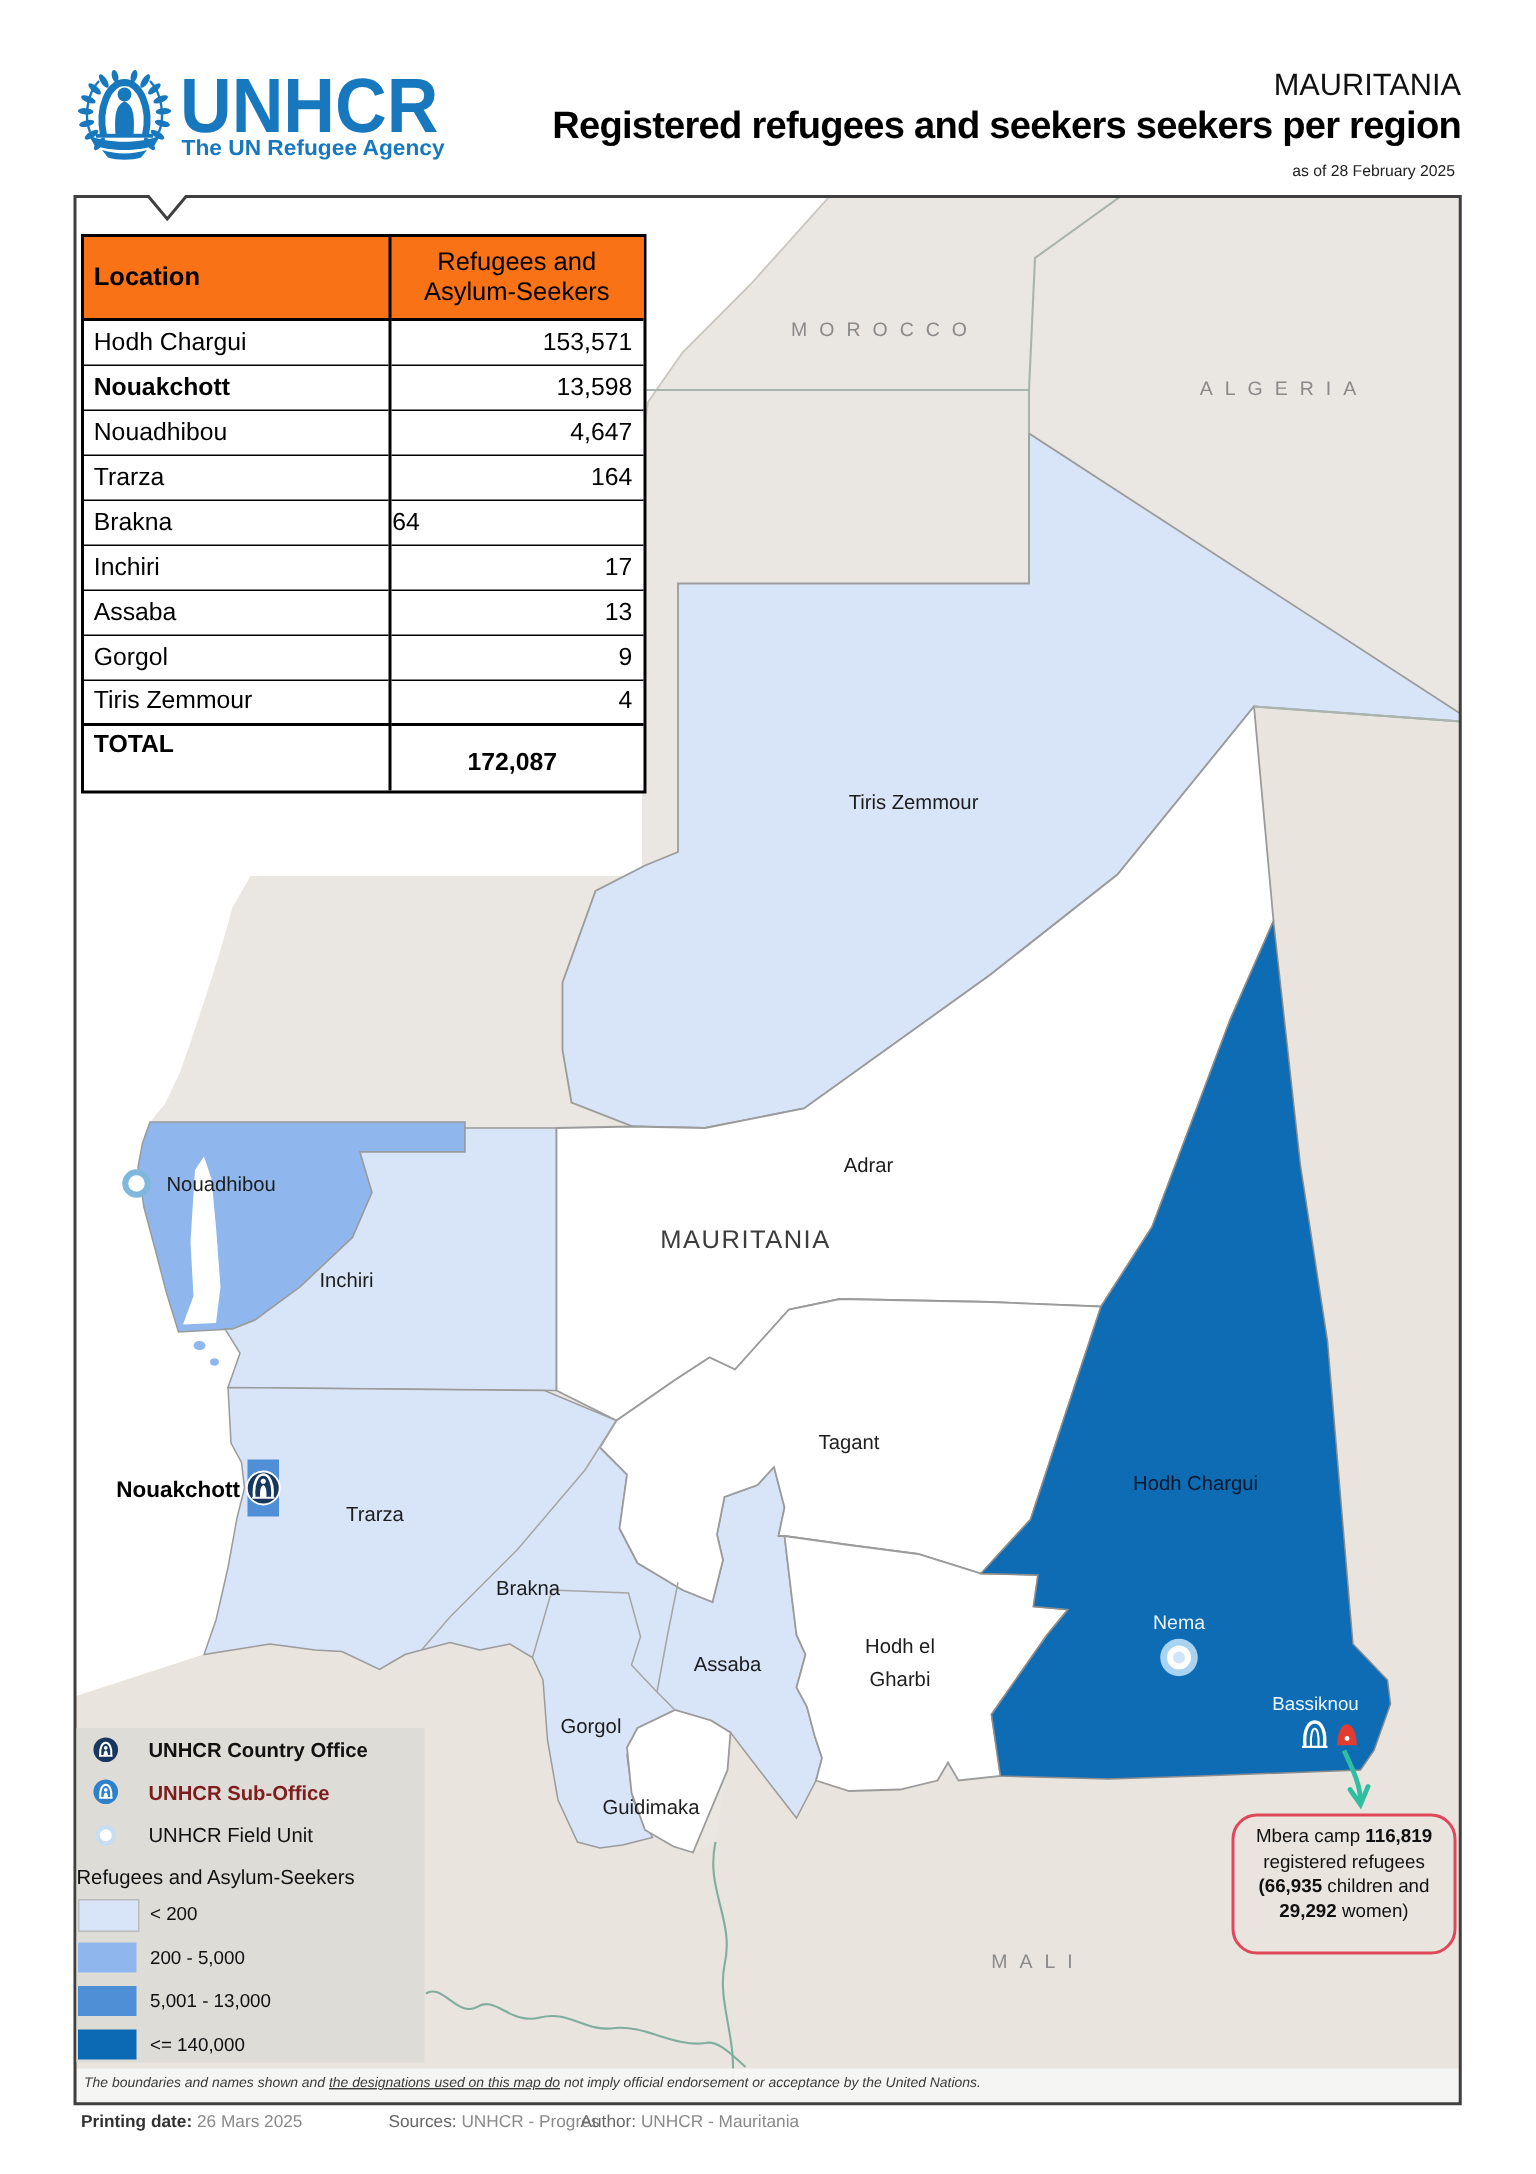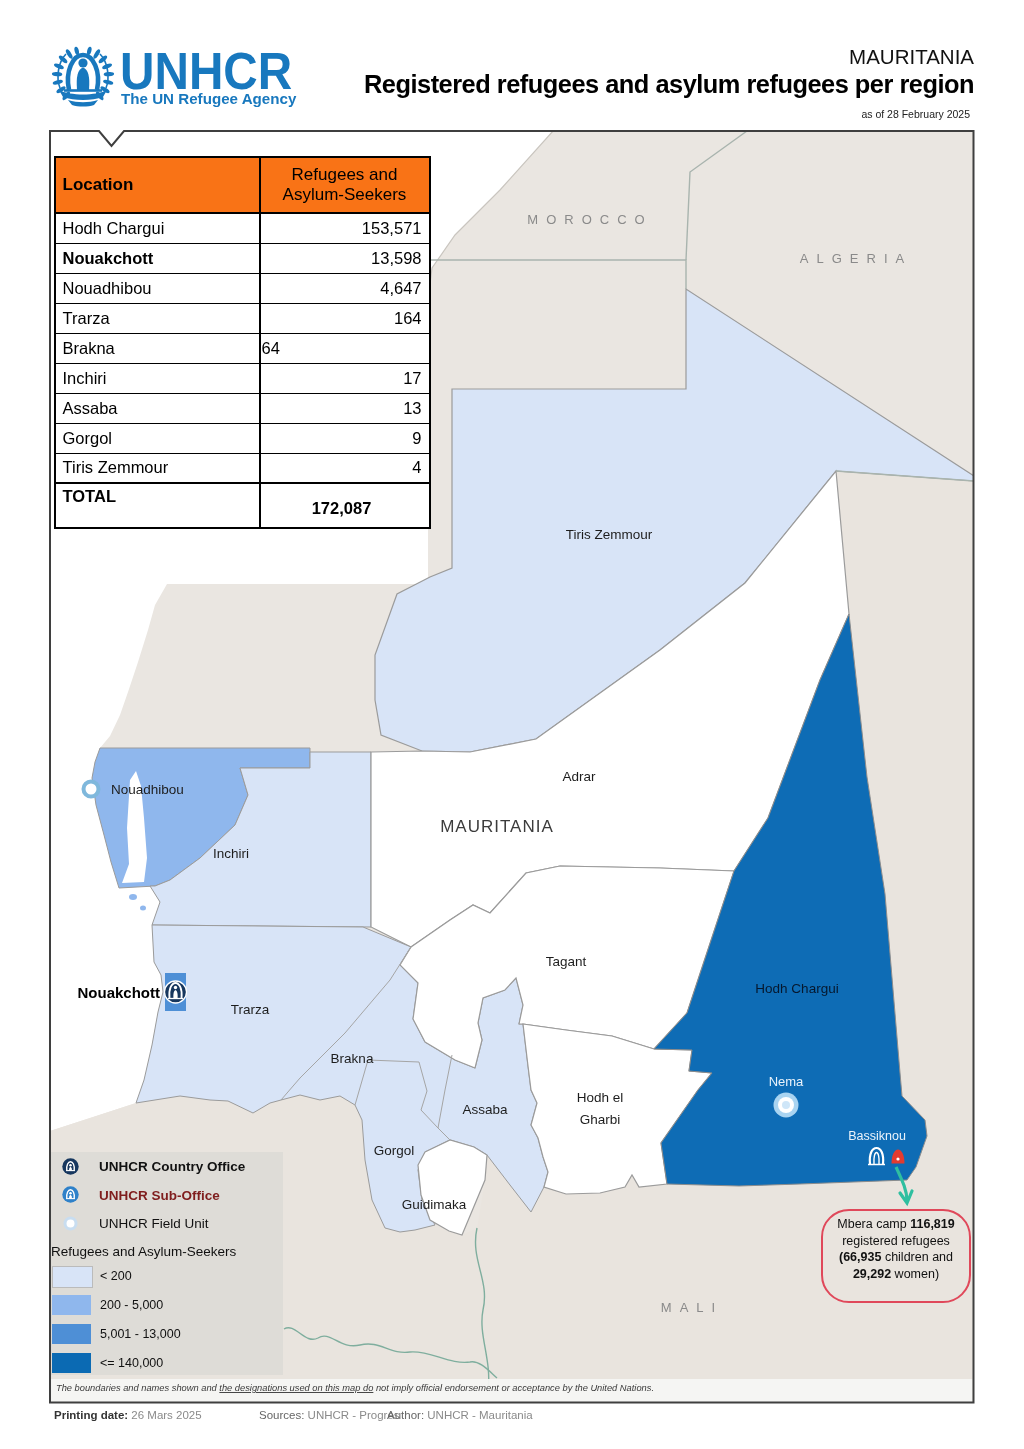--- a/index.html
+++ b/index.html
@@ -50,21 +50,21 @@
   </g>
 </svg>
 </div>
 
 <div class="abs" style="left:120px;top:41px;font-size:57px;font-weight:bold;color:#1878BE;transform:scale(0.837,0.90);transform-origin:0 0;letter-spacing:0px;">UNHCR</div>
 
 <div class="abs" style="left:121px;top:91px;font-size:14.5px;font-weight:bold;color:#1878BE;transform:scale(1.045,1);transform-origin:0 0;">The UN Refugee Agency</div>
 
 <div class="abs" style="left:574px;top:45px;width:400px;text-align:right;font-size:20.5px;color:#111;">MAURITANIA</div>
 
-<div class="abs" style="left:274px;top:70px;width:700px;text-align:right;font-size:25.4px;font-weight:bold;color:#000;letter-spacing:-0.5px;">Registered refugees and asylum refugees per region</div>
+<div class="abs" style="left:274px;top:70px;width:700px;text-align:right;font-size:25.4px;font-weight:bold;color:#000;letter-spacing:-0.5px;">Registered refugees and seekers seekers per region</div>
 
 <div class="abs" style="left:674px;top:108px;width:296px;text-align:right;font-size:10.5px;color:#222;">as of 28 February 2025</div>
 
 <svg class="abs" style="left:0;top:0;" width="1024" height="1449" viewBox="0 0 1024 1449">
   <defs>
     <clipPath id="mapclip">
         <path d="M50,131 H973.5 V1402.5 H50 Z"></path>
       </clipPath>
   </defs>
   <g clip-path="url(#mapclip)">
@@ -271,19 +271,19 @@
   <div class="abs" style="left:1px;top:143px;width:39px;height:20px;background:#8FB7ED;"></div>
   <div class="abs" style="left:49px;top:146px;font-size:12.5px;color:#111;">200 - 5,000</div>
 
   <div class="abs" style="left:1px;top:172px;width:39px;height:20px;background:#4E8FD6;"></div>
   <div class="abs" style="left:49px;top:175px;font-size:12.5px;color:#111;">5,001 - 13,000</div>
 
   <div class="abs" style="left:1px;top:201px;width:39px;height:20px;background:#0B6AB3;"></div>
   <div class="abs" style="left:49px;top:204px;font-size:12.5px;color:#111;">&lt;= 140,000</div>
 </div>
 
-<div class="abs" style="left:821px;top:1209px;width:146px;height:85px;border:2.2px solid #E0485A;border-radius:28px;font-size:12.5px;line-height:16.5px;color:#111;text-align:center;padding-top:5px;">Mbera camp <b>116,819</b> registered refugees <b>(66,935</b> children and <b>29,292</b> women)</div>
+<div class="abs" style="left:821px;top:1209px;width:146px;height:85px;border:2.2px solid #E0485A;border-radius:17px;font-size:12.5px;line-height:16.5px;color:#111;text-align:center;padding-top:5px;">Mbera camp <b>116,819</b> registered refugees <b>(66,935</b> children and <b>29,292</b> women)</div>
 
 <div class="abs" style="left:54px;top:1409px;font-size:11.5px;color:#8a8a8a;"><b style="color:#333;">Printing date:</b> 26 Mars 2025</div>
 
 <div class="abs" style="left:259px;top:1409px;font-size:11.5px;color:#8a8a8a;"><span style="color:#666;">Sources:</span> UNHCR - Progres</div>
 
 <div class="abs" style="left:387px;top:1409px;font-size:11.5px;color:#8a8a8a;"><span style="color:#666;">Author:</span> UNHCR - Mauritania</div>
 
 </body></html>

